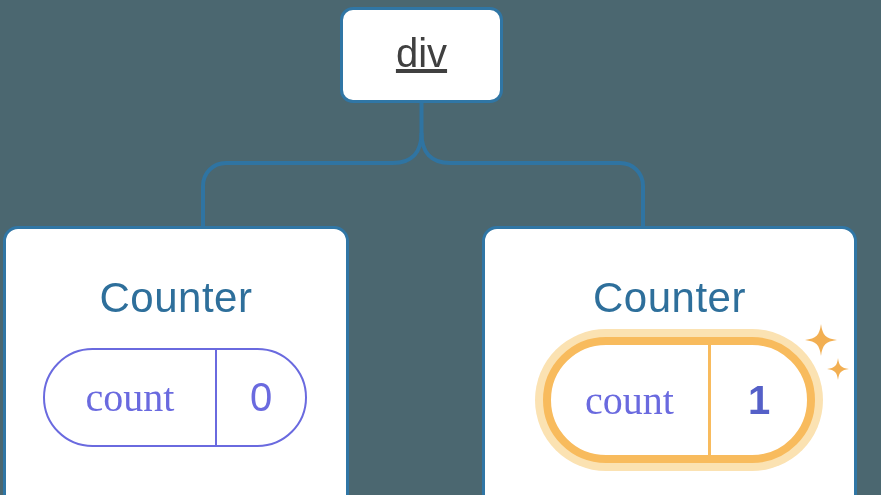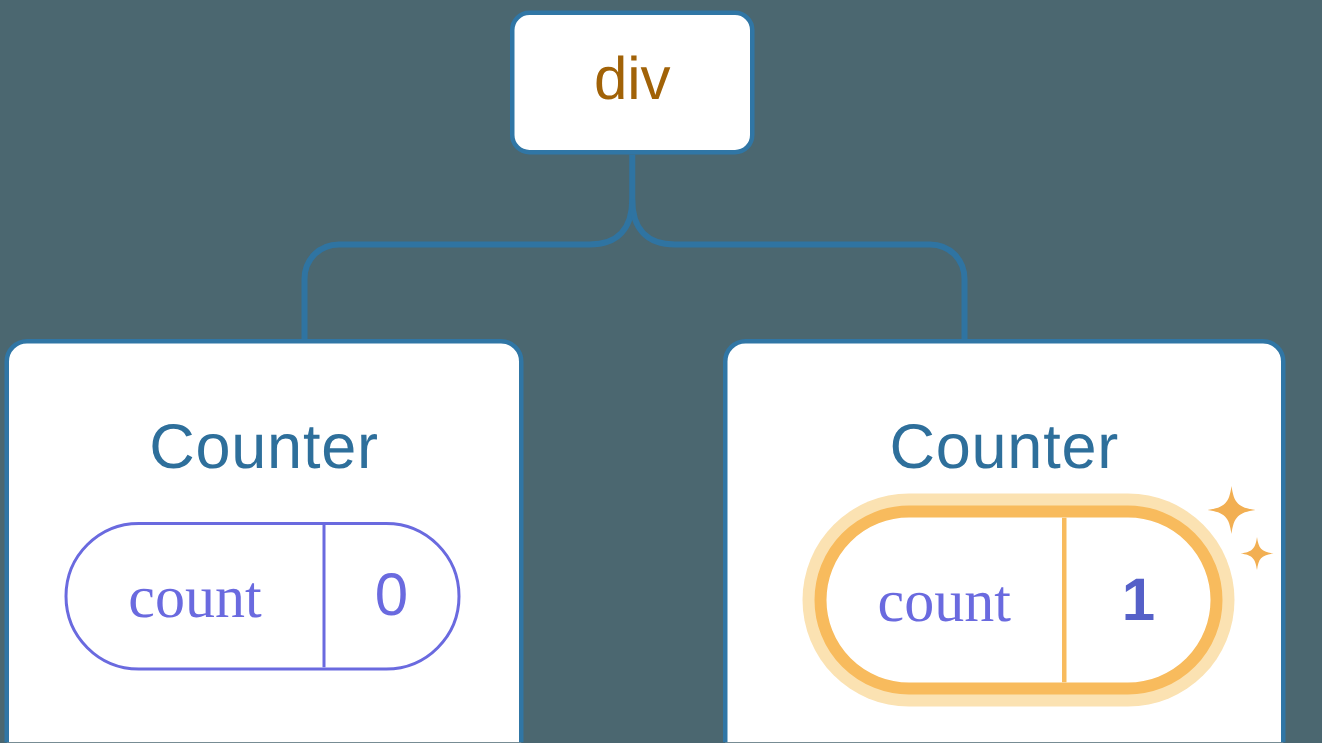--- a/index.html
+++ b/index.html
@@ -26,24 +26,25 @@
     width: 163px; height: 96px;
     box-sizing: border-box;
     background: #ffffff;
     border: 3px solid #3076A5;
     border-radius: 13px;
     display: flex;
     align-items: center;
     justify-content: center;
   }
   .root-label {
-    color: #a16207;
+    color: #404040;
     font-size: 40px;
     line-height: 1;
     padding-bottom: 4px;
+    text-decoration: underline;
   }
   .card {
     position: absolute;
     top: 226px;
     height: 339px;
     box-sizing: border-box;
     background: #ffffff;
     border: 3px solid #3076A5;
     border-radius: 15px;
   }

